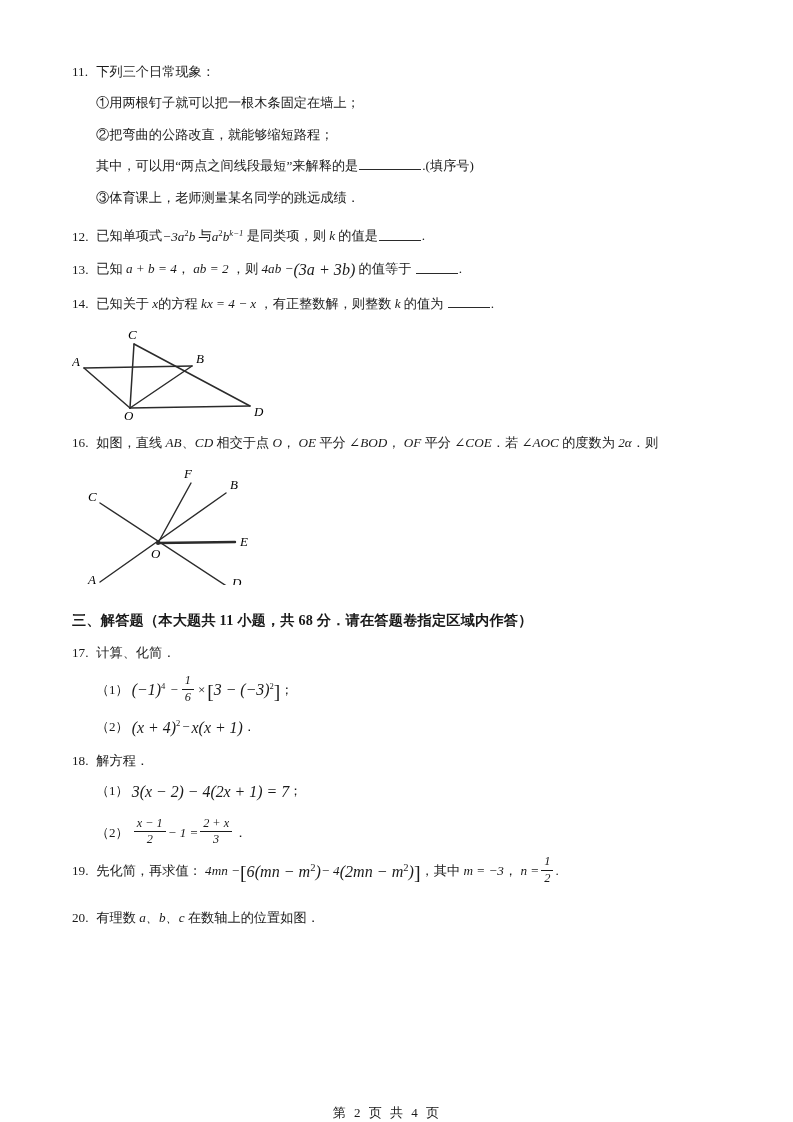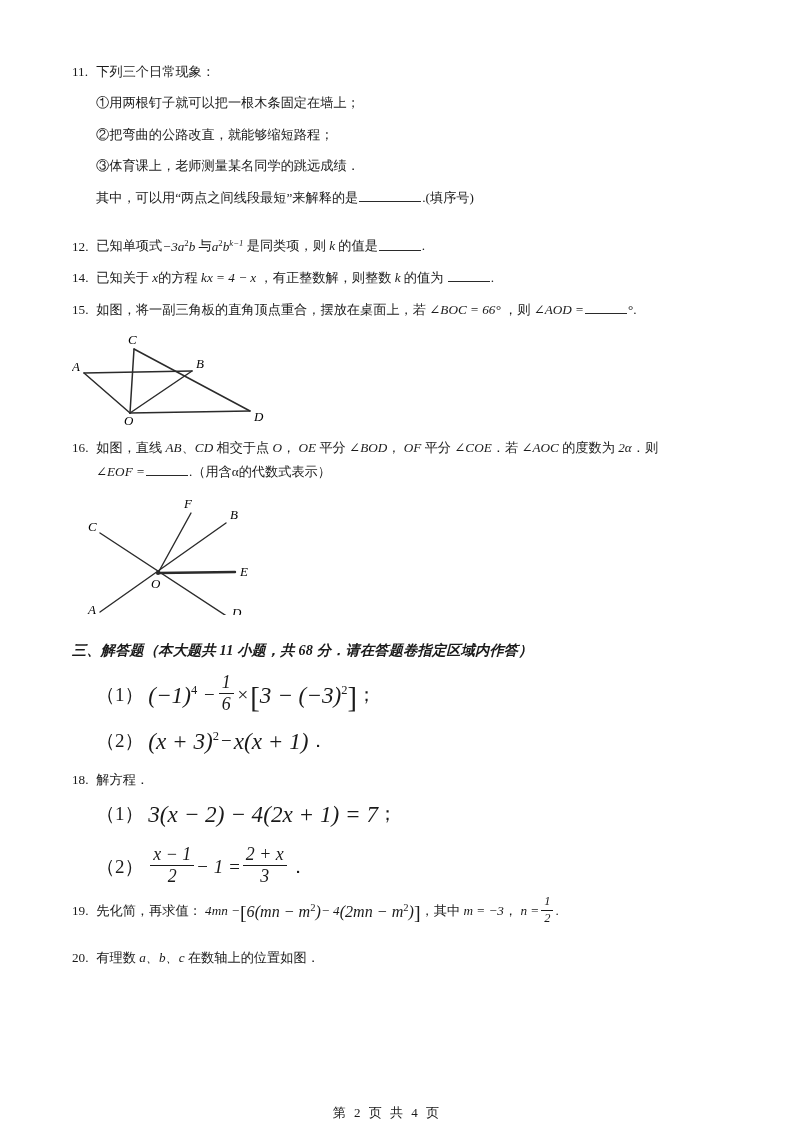--- a/index.html
+++ b/index.html
@@ -33,21 +33,21 @@
     line-height: 1.55;
     margin: 0 0 11px 0;
     white-space: nowrap;
   }
   .q-wrap { white-space: normal; }
   .qnum {
     display: inline-block;
     min-width: 21px;
   }
   .sub {
-    font-size: 19px;
+    font-size: 13px;
     margin: 0 0 9px 0;
     padding-left: 24px;
     white-space: nowrap;
   }
   .cn {
     font-family: "Liberation Serif", "DejaVu Serif", serif;
   }
   
   i.v, .mi {
     font-style: italic;
@@ -105,21 +105,20 @@
   .mid-br {
     font-size: 1.22em;
     vertical-align: -0.1em;
   }
   
   .sec-head {
     font-size: 14.2px;
     font-weight: bold;
     margin: 26px 0 13px 0;
     letter-spacing: 0.2px;
-    font-style: italic;
   }
   
   .fig {
     margin: 6px 0 12px 0;
     position: relative;
   }
   .fig svg { display: block; }
   .figlabel {
     font-style: italic;
     font-size: 13px;
@@ -141,52 +140,54 @@
 
 <div class="page">
   <div class="content">
 
     <div class="q q-wrap">
       <span class="qnum">11.</span>
       <span class="cn">下列三个日常现象：</span>
     </div>
     <div class="q q-wrap" style="padding-left:24px">①用两根钉子就可以把一根木条固定在墙上；</div>
     <div class="q q-wrap" style="padding-left:24px">②把弯曲的公路改直，就能够缩短路程；</div>
-    <div class="q q-wrap" style="padding-left:24px">③体育课上，老师测量某名同学的跳远成绩．</div>
     <div class="q q-wrap" style="padding-left:24px">
       <span class="cn">其中，可以用“两点之间线段最短”来解释的是</span><span class="blank-m"></span><span class="cn">.(填序号)</span>
     </div>
-
-    <div class="q" style="margin-top:28px">
+    <div class="q q-wrap" style="padding-left:24px">③体育课上，老师测量某名同学的跳远成绩．</div>
+
+    <div class="q" style="margin-top:18px">
       <span class="qnum">12.</span>
       <span class="cn">已知单项式</span><span class="mi"><span>−3a</span><sup class="exn">2</sup><span>b</span></span>
       <span class="cn">与</span><span class="mi"><span>a</span><sup class="exn">2</sup><span>b</span><sup class="ex">k−1</sup></span>
       <span class="cn">是同类项，则</span>
       <span class="mi">k</span>
       <span class="cn">的值是</span><span class="blank-s"></span><span>.</span>
     </div>
 
+    <div class="q">
+      <span class="qnum">13.</span>
+      <span class="cn">已知</span>
+      <span class="mi">a + b = 4</span><span>，</span>
+      <span class="mi">ab = 2</span>
+      <span class="cn">，则</span>
+      <span class="mi">4ab −</span><span class="mi mid-br">(3a + 3b)</span>
+      <span class="cn">的值等于</span> <span class="blank-s"></span><span>.</span>
+    </div>
 
     <div class="q">
       <span class="qnum">14.</span>
       <span class="cn">已知关于</span>
       <span class="mi">x</span><span class="cn">的方程</span>
       <span class="mi">kx = 4 − x</span>
       <span class="cn">，有正整数解，则整数</span>
       <span class="mi">k</span>
       <span class="cn">的值为</span> <span class="blank-s"></span><span>.</span>
     </div>
 
-    <div class="q">
-      <span class="qnum">15.</span>
-      <span class="cn">如图，将一副三角板的直角顶点重合，摆放在桌面上，若</span>
-      <span class="mi">∠BOC = 66°</span>
-      <span class="cn">，则</span>
-      <span class="mi">∠AOD =</span><span class="blank-s"></span><span>°</span><span>.</span>
-    </div>
 
     <div class="fig">
       <svg width="260" height="95" viewBox="0 0 260 95">
 
         <g stroke="#2b2b2b" stroke-width="1.5" fill="none" stroke-linecap="round">
           <line x1="12" y1="42" x2="120" y2="40"></line>
           <line x1="12" y1="42" x2="58" y2="82"></line>
           <line x1="62" y1="18" x2="58" y2="82"></line>
           <line x1="62" y1="18" x2="178" y2="80"></line>
           <line x1="58" y1="82" x2="178" y2="80"></line>
@@ -209,23 +210,20 @@
       <span class="mi">OE</span>
       <span class="cn">平分</span>
       <span class="mi">∠BOD</span><span>，</span>
       <span class="mi">OF</span>
       <span class="cn">平分</span>
       <span class="mi">∠COE</span><span class="cn">．若</span>
       <span class="mi">∠AOC</span>
       <span class="cn">的度数为</span>
       <span class="mi">2α</span><span class="cn">．则</span>
     </div>
-    <div class="q" style="padding-left:24px">
-      <span class="mi">∠EOF =</span><span class="blank-s"></span><span class="cn">.（用含α的代数式表示）</span>
-    </div>
 
     <div class="fig" style="margin-top:12px">
       <svg width="260" height="120" viewBox="0 0 260 120">
 
         <g stroke="#2b2b2b" stroke-width="1.4" fill="none" stroke-linecap="round">
 
           <line x1="28" y1="117" x2="154" y2="28"></line>
 
           <line x1="28" y1="38" x2="156" y2="122"></line>
 
@@ -239,28 +237,32 @@
         <text class="figlabel" x="16" y="36">C</text>
         <text class="figlabel" x="168" y="81">E</text>
         <text class="figlabel" x="79" y="93">O</text>
         <text class="figlabel" x="16" y="119">A</text>
         <text class="figlabel" x="160" y="122">D</text>
       </svg>
     </div>
 
     <div class="sec-head cn">三、解答题（本大题共 11 小题，共 68 分．请在答题卷指定区域内作答）</div>
 
+    <div class="q">
+      <span class="qnum">17.</span>
+      <span class="cn">计算、化简．</span>
+    </div>
     <div class="sub" style="margin-bottom:14px">
       <span class="cn">（1）</span>
       <span class="mi mid-br">(−1)</span><sup class="exn">4</sup>
       <span class="op">−</span><span class="frac"><span class="num mi">1</span><span class="den mi">6</span></span><span class="op">×</span><span class="big-br">[</span><span class="mi mid-br">3 − (−3)</span><sup class="exn">2</sup><span class="big-br">]</span><span>；</span>
     </div>
     <div class="sub">
       <span class="cn">（2）</span>
-      <span class="mi mid-br">(x + 3)</span><sup class="exn">2</sup><span class="op">−</span><span class="mi mid-br">x(x + 1)</span><span>．</span>
+      <span class="mi mid-br">(x + 4)</span><sup class="exn">2</sup><span class="op">−</span><span class="mi mid-br">x(x + 1)</span><span>．</span>
     </div>
 
     <div class="q" style="margin-top:14px">
       <span class="qnum">18.</span>
       <span class="cn">解方程．</span>
     </div>
     <div class="sub" style="margin-bottom:16px">
       <span class="cn">（1）</span>
       <span class="mi mid-br">3(x − 2) − 4(2x + 1) = 7</span><span>；</span>
     </div>

